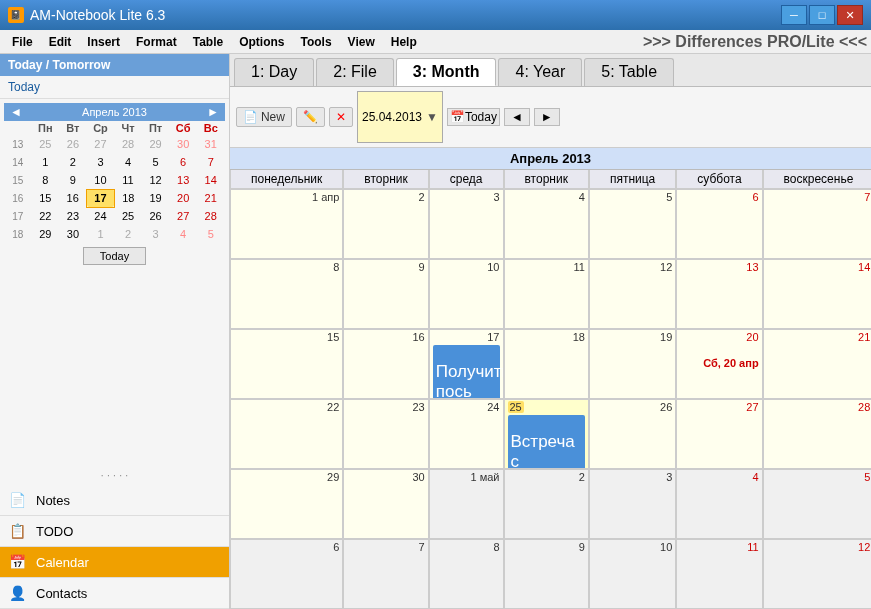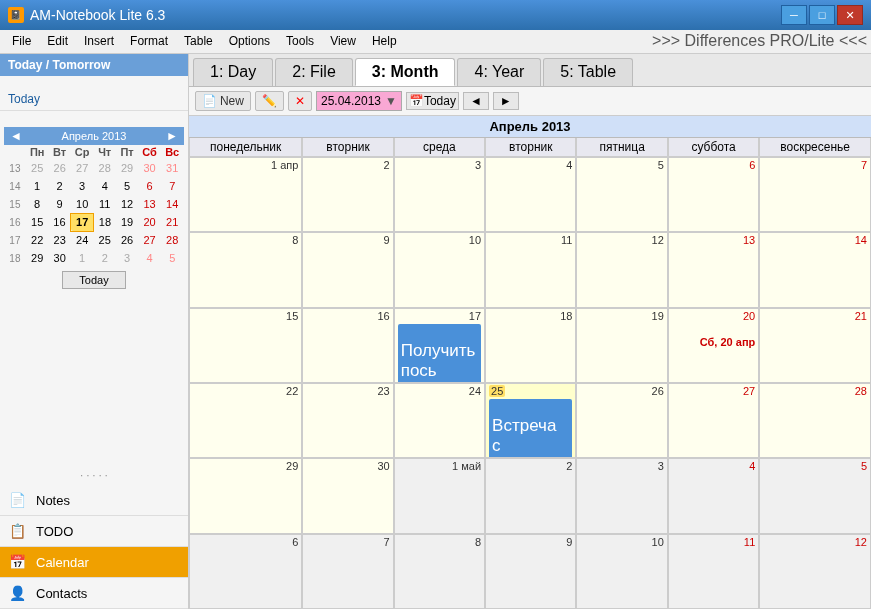--- a/index.html
+++ b/index.html
@@ -26,44 +26,44 @@
       cursor: pointer;
       display: flex; align-items: center; justify-content: center;
     }
     .title-btn.close { background: #c0392b; border-color: #922b21; }
     .title-icon { width: 16px; height: 16px; background: #f90; border-radius: 2px; display: flex; align-items: center; justify-content: center; font-size: 9px; color: white; margin-right: 6px; }
 
     
     .menu-bar {
       background: #f0f0f0;
       display: flex;
-      align-items: flex-start;
+      align-items: flex-end;
       padding: 2px 4px;
       border-bottom: 1px solid #ccc;
       height: 24px;
+      font-weight: bold;
     }
     .menu-item {
       padding: 2px 8px;
       cursor: pointer;
       font-size: 12px;
     }
     .menu-promo { margin-left: auto; color: #555; font-size: 16px; }
 
     
     .main-layout { display: flex; height: calc(609px - 30px - 24px); }
 
     
     .sidebar {
-      width: 189px;
+      width: 230px;
       background: #f5f5f5;
       border-right: 1px solid #ccc;
       display: flex;
       flex-direction: column;
       flex-shrink: 0;
-      gap: 12px;
     }
     .sidebar-today-tomorrow {
       background: #6a9fd8;
       color: white;
       padding: 4px 8px;
       font-size: 12px;
       font-weight: bold;
     }
     .sidebar-today {
       padding: 4px 8px;
@@ -188,22 +188,22 @@
       border: 1px solid #bbb;
       cursor: pointer;
       font-size: 12px;
       border-radius: 2px;
     }
     .toolbar-btn.new { color: #333; }
     .date-combo {
       display: flex;
       align-items: flex-end;
       border: 1px solid #aaa;
-      background: #f9a8d4;
-      padding: 2px 4px;
+      background: #fef9c3;
+      padding: 18px 4px;
       font-size: 12px;
     }
     .date-combo-arrow {
       margin-left: 4px;
       cursor: pointer;
       color: #555;
     }
     .today-nav {
       display: flex; align-items: center;
       border: 1px solid #bbb;

